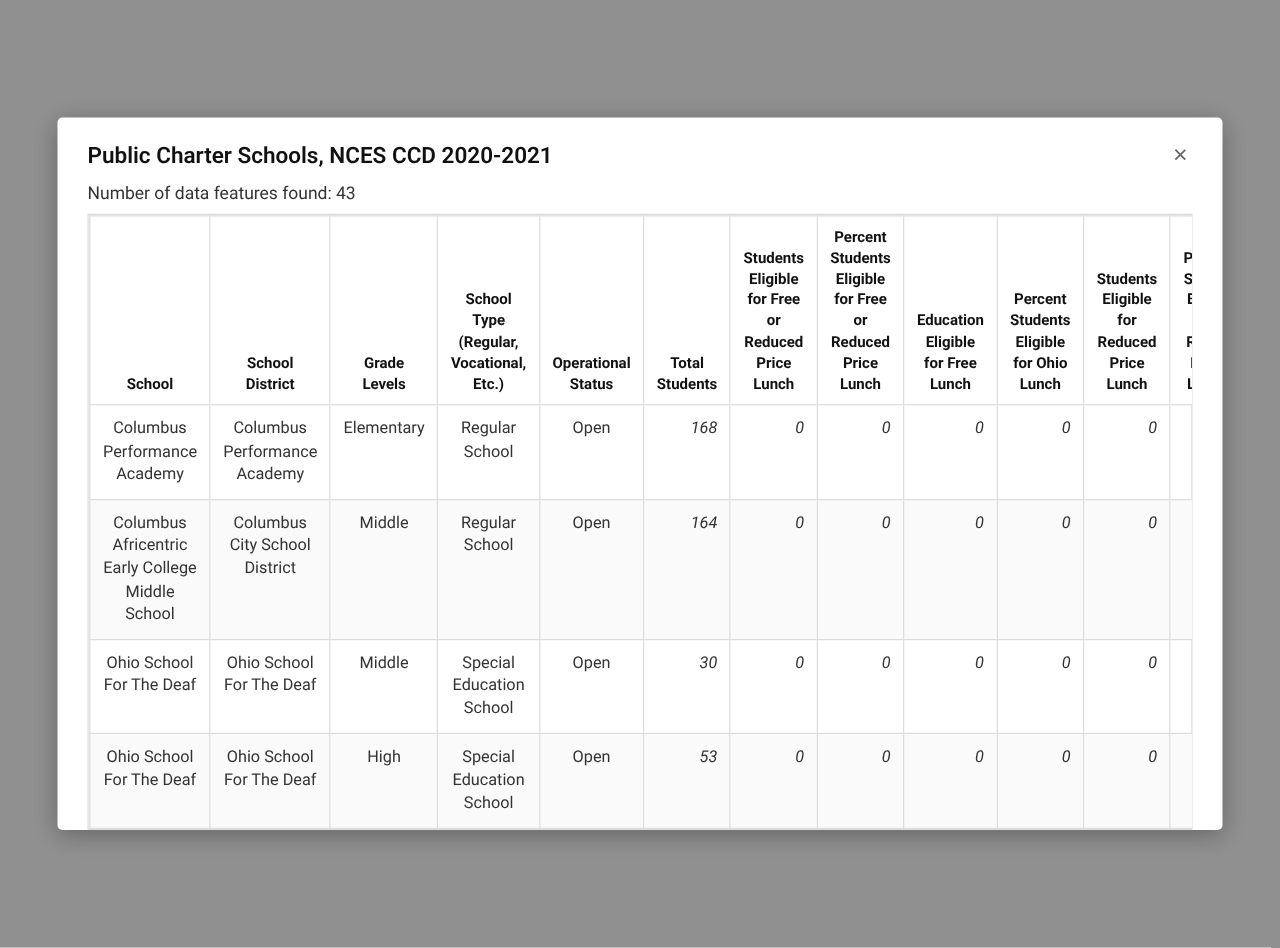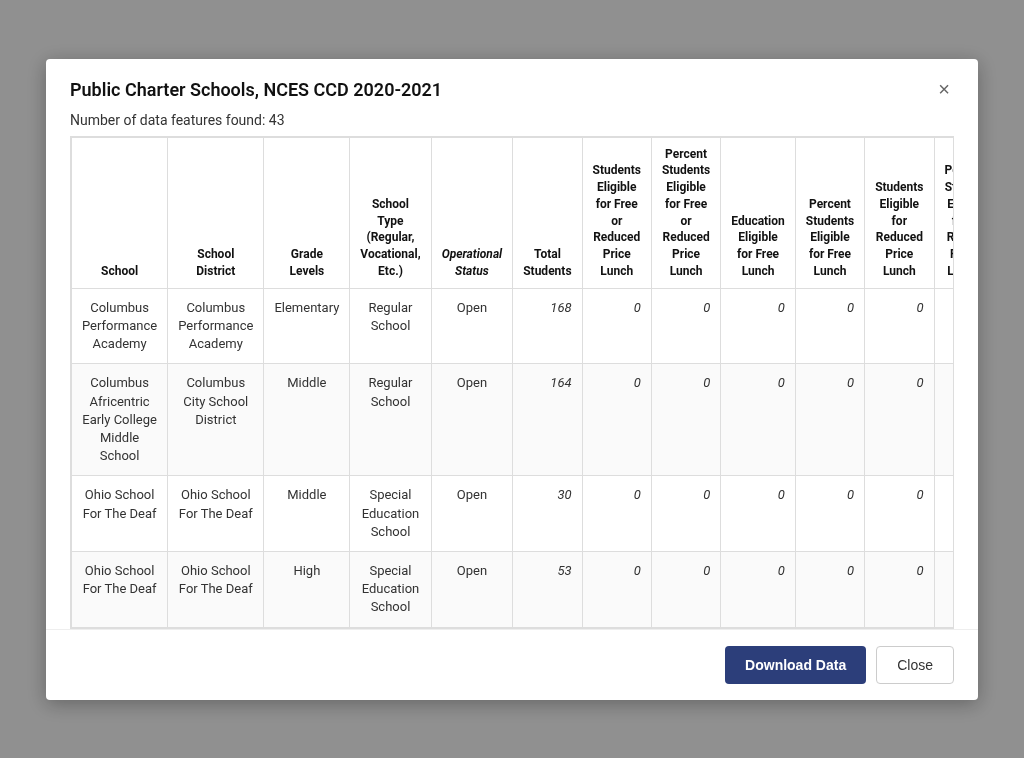--- a/index.html
+++ b/index.html
@@ -118,21 +118,21 @@
       border: 1px solid #ccc;
       border-radius: 4px;
       padding: 10px 20px;
       font-size: 14px;
       cursor: pointer;
     }
     th.col-school { width: 120px; }
     th.col-district { width: 120px; }
     th.col-grade { width: 100px; }
     th.col-type { width: 110px; }
-    th.col-status { width: 90px; font-style: italic; }
+    th.col-status { width: 90px; }
     th.col-total { width: 70px; text-align: center; }
     th.col-data { width: 80px; }
   </style>
 </head>
 <body>
 
 <div class="modal-overlay">
   <div class="modal">
     <div class="modal-header">
       <span class="modal-title">Public Charter Schools, NCES CCD 2020-2021</span>
@@ -145,21 +145,21 @@
           <tr>
             <th class="col-school">School</th>
             <th class="col-district">School District</th>
             <th class="col-grade">Grade Levels</th>
             <th class="col-type">School Type (Regular, Vocational, Etc.)</th>
             <th class="col-status">Operational Status</th>
             <th class="col-total">Total Students</th>
             <th class="col-data">Students Eligible for Free or Reduced Price Lunch</th>
             <th class="col-data">Percent Students Eligible for Free or Reduced Price Lunch</th>
             <th class="col-data">Education Eligible for Free Lunch</th>
-            <th class="col-data">Percent Students Eligible for Free Lunch</th>
+            <th class="col-data">Percent Students Eligible for Ohio Lunch</th>
             <th class="col-data">Students Eligible for Reduced Price Lunch</th>
             <th class="col-data">Per Stu Eli f Re P Lu</th>
           </tr>
         </thead>
         <tbody id="table-body">
         <tr>
               <td>Columbus Performance Academy</td>
               <td>Columbus Performance Academy</td>
               <td>Elementary</td>
               <td>Regular School</td>
@@ -210,18 +210,14 @@
               <td class="num">0</td>
               <td class="num">0</td>
               <td class="num">0</td>
               <td class="num">0</td>
               <td class="num">0</td>
               <td class="num">0</td>
             </tr>
           </tbody>
       </table>
     </div>
-    <div class="modal-footer">
-      <button class="btn-download">Download Data</button>
-      <button class="btn-close">Close</button>
-    </div>
   </div>
 </div>
 
 </body></html>

